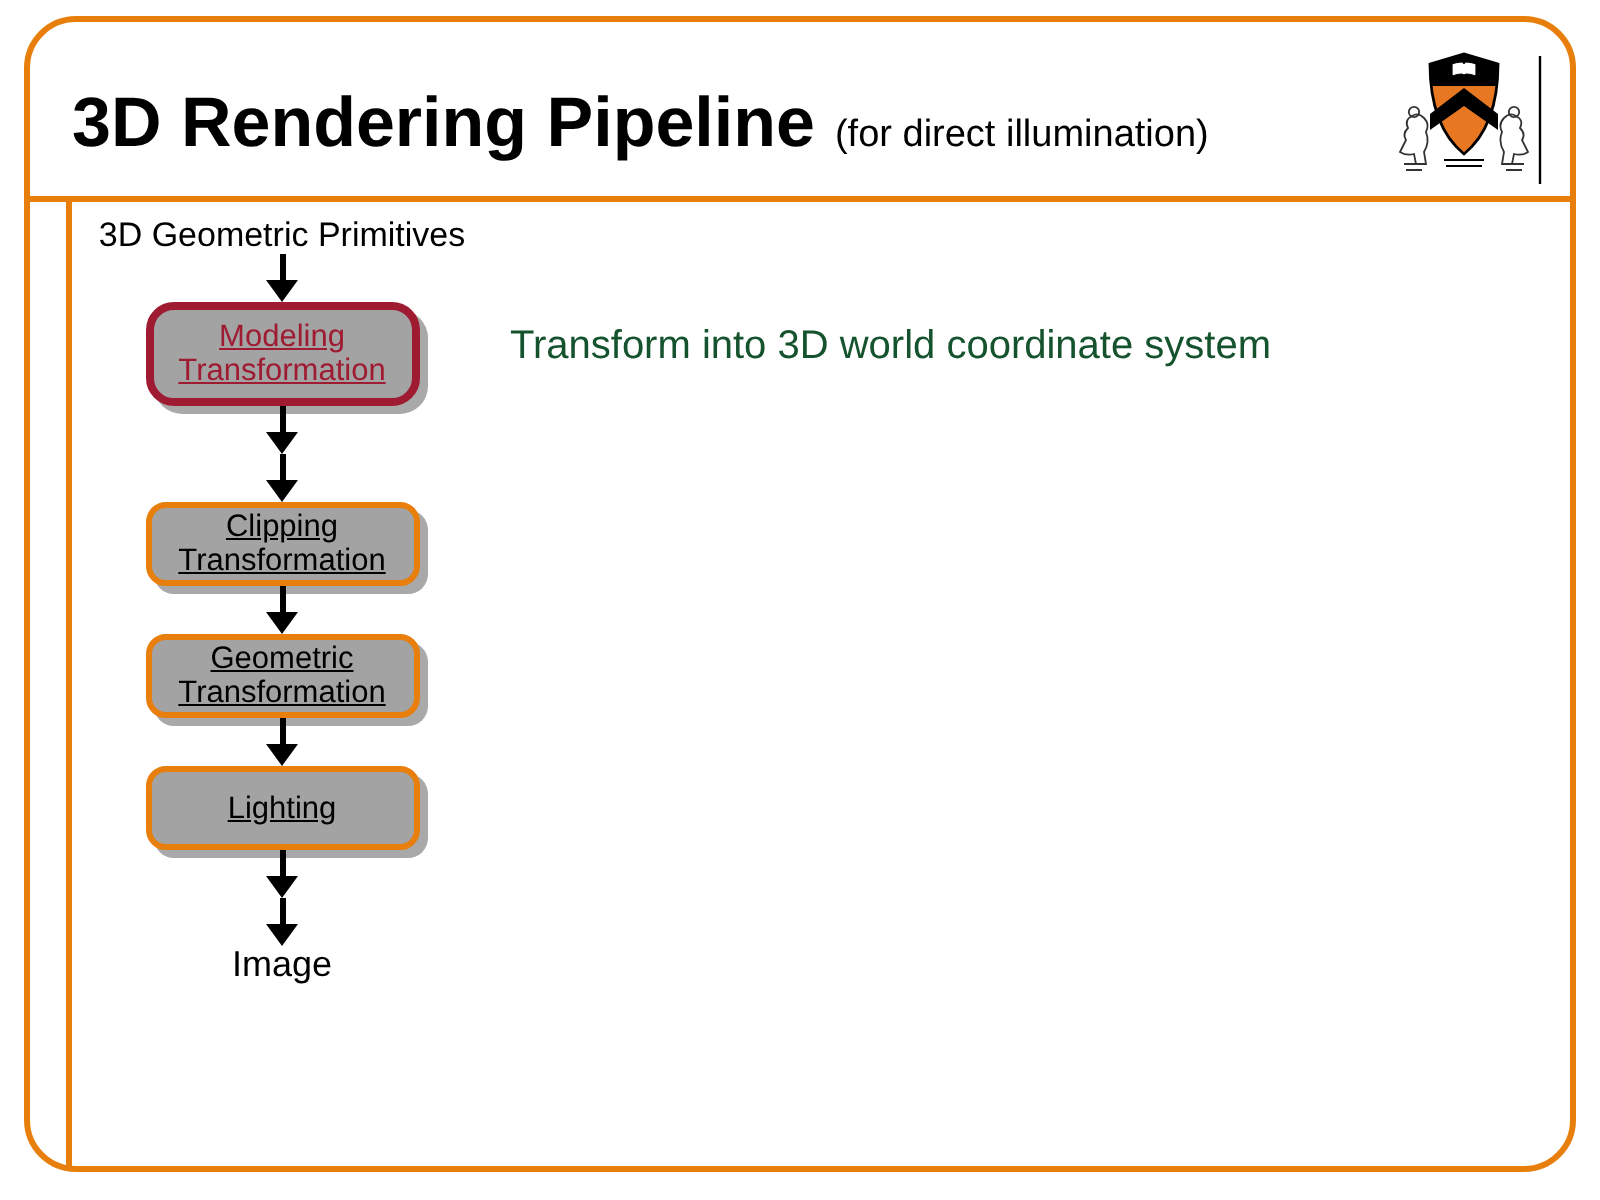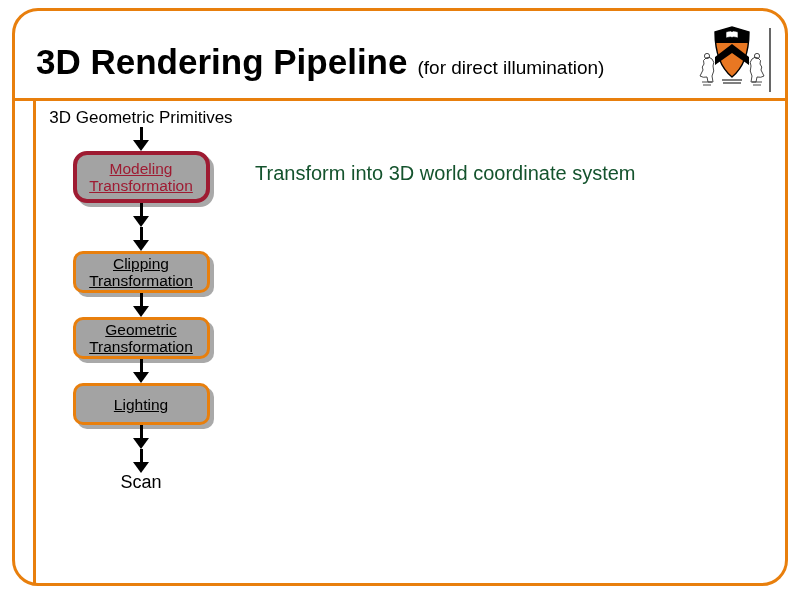--- a/index.html
+++ b/index.html
@@ -168,16 +168,16 @@
 
   <div class="arrow"></div>
 
   <div class="stage">Lighting</div>
 
   <div class="arrow"></div>
 
 
   <div class="arrow"></div>
 
-  <div class="flow-label output">Scan</div>
+  <div class="flow-label output">Image</div>
 </div>
 
 <div class="annotation">Transform into 3D world coordinate system</div>
 
 </body></html>

